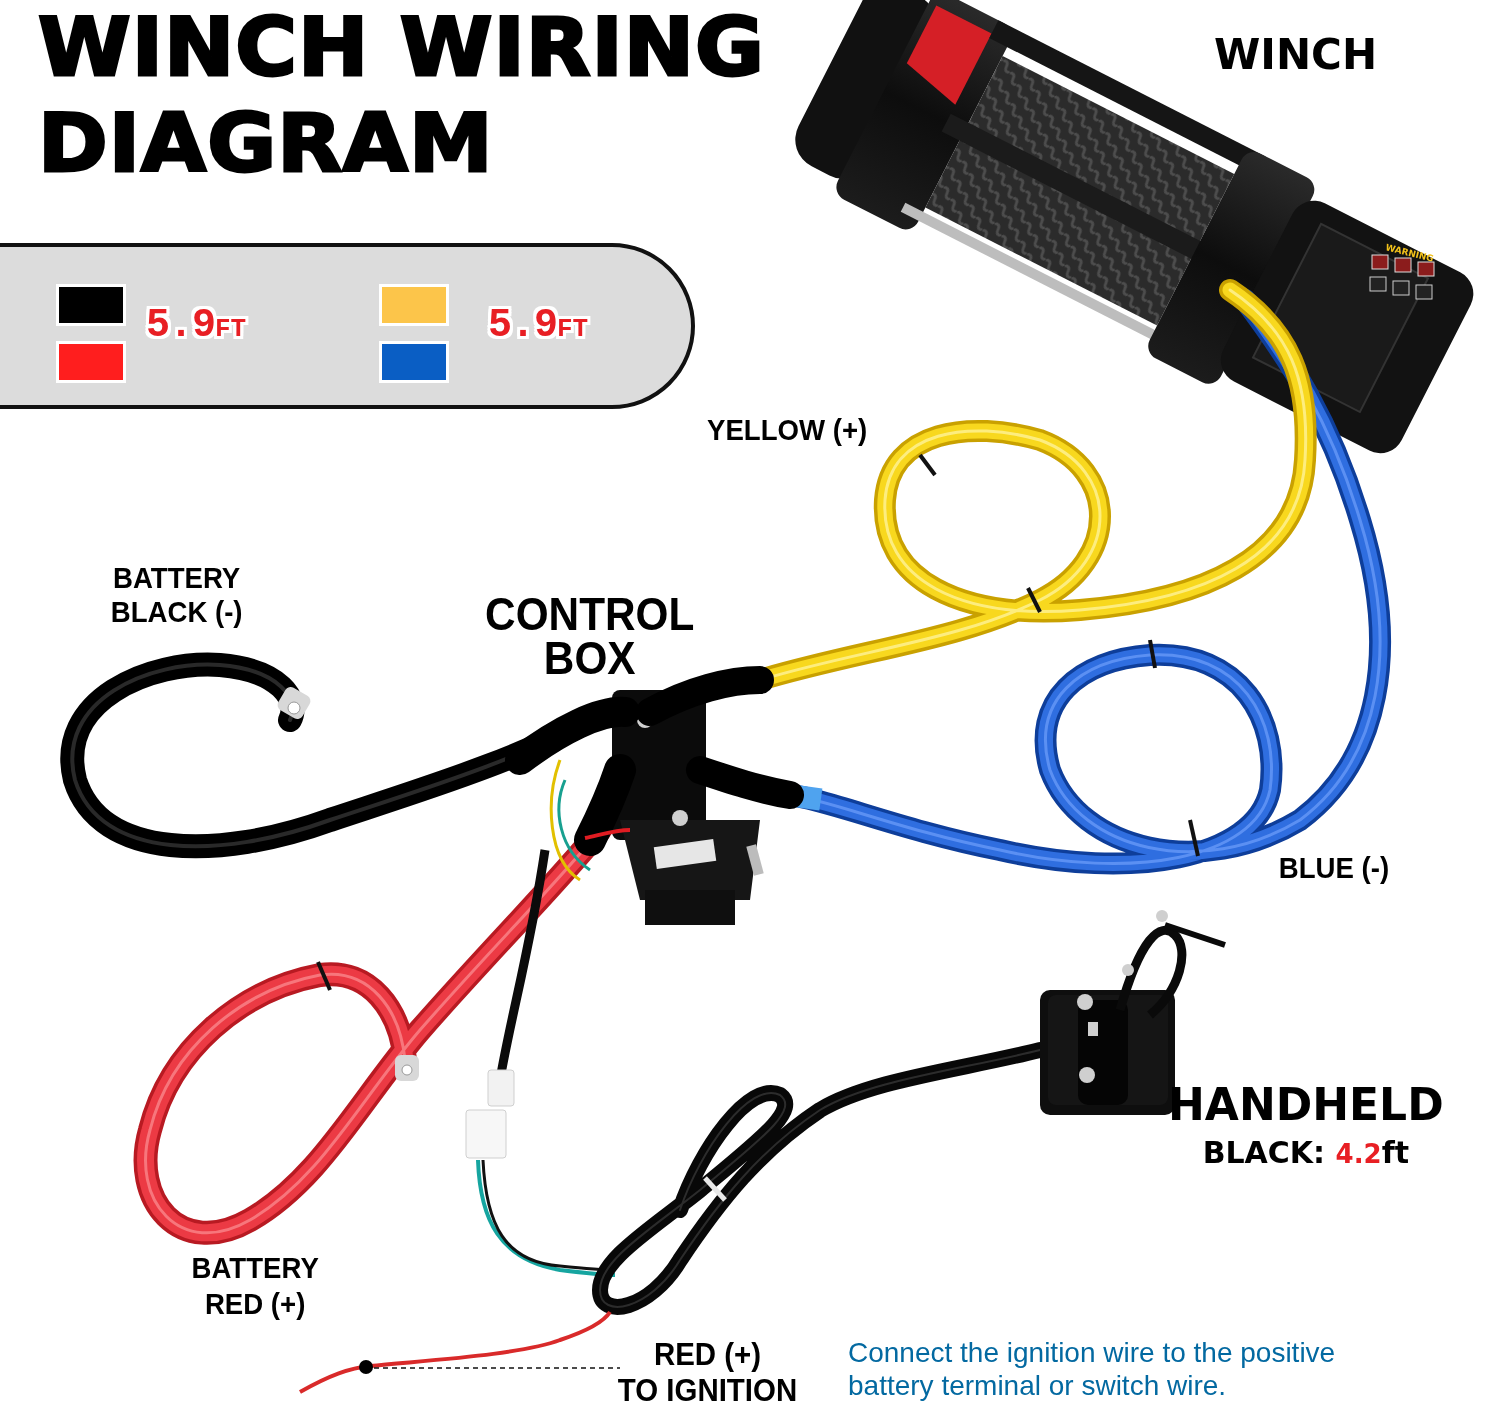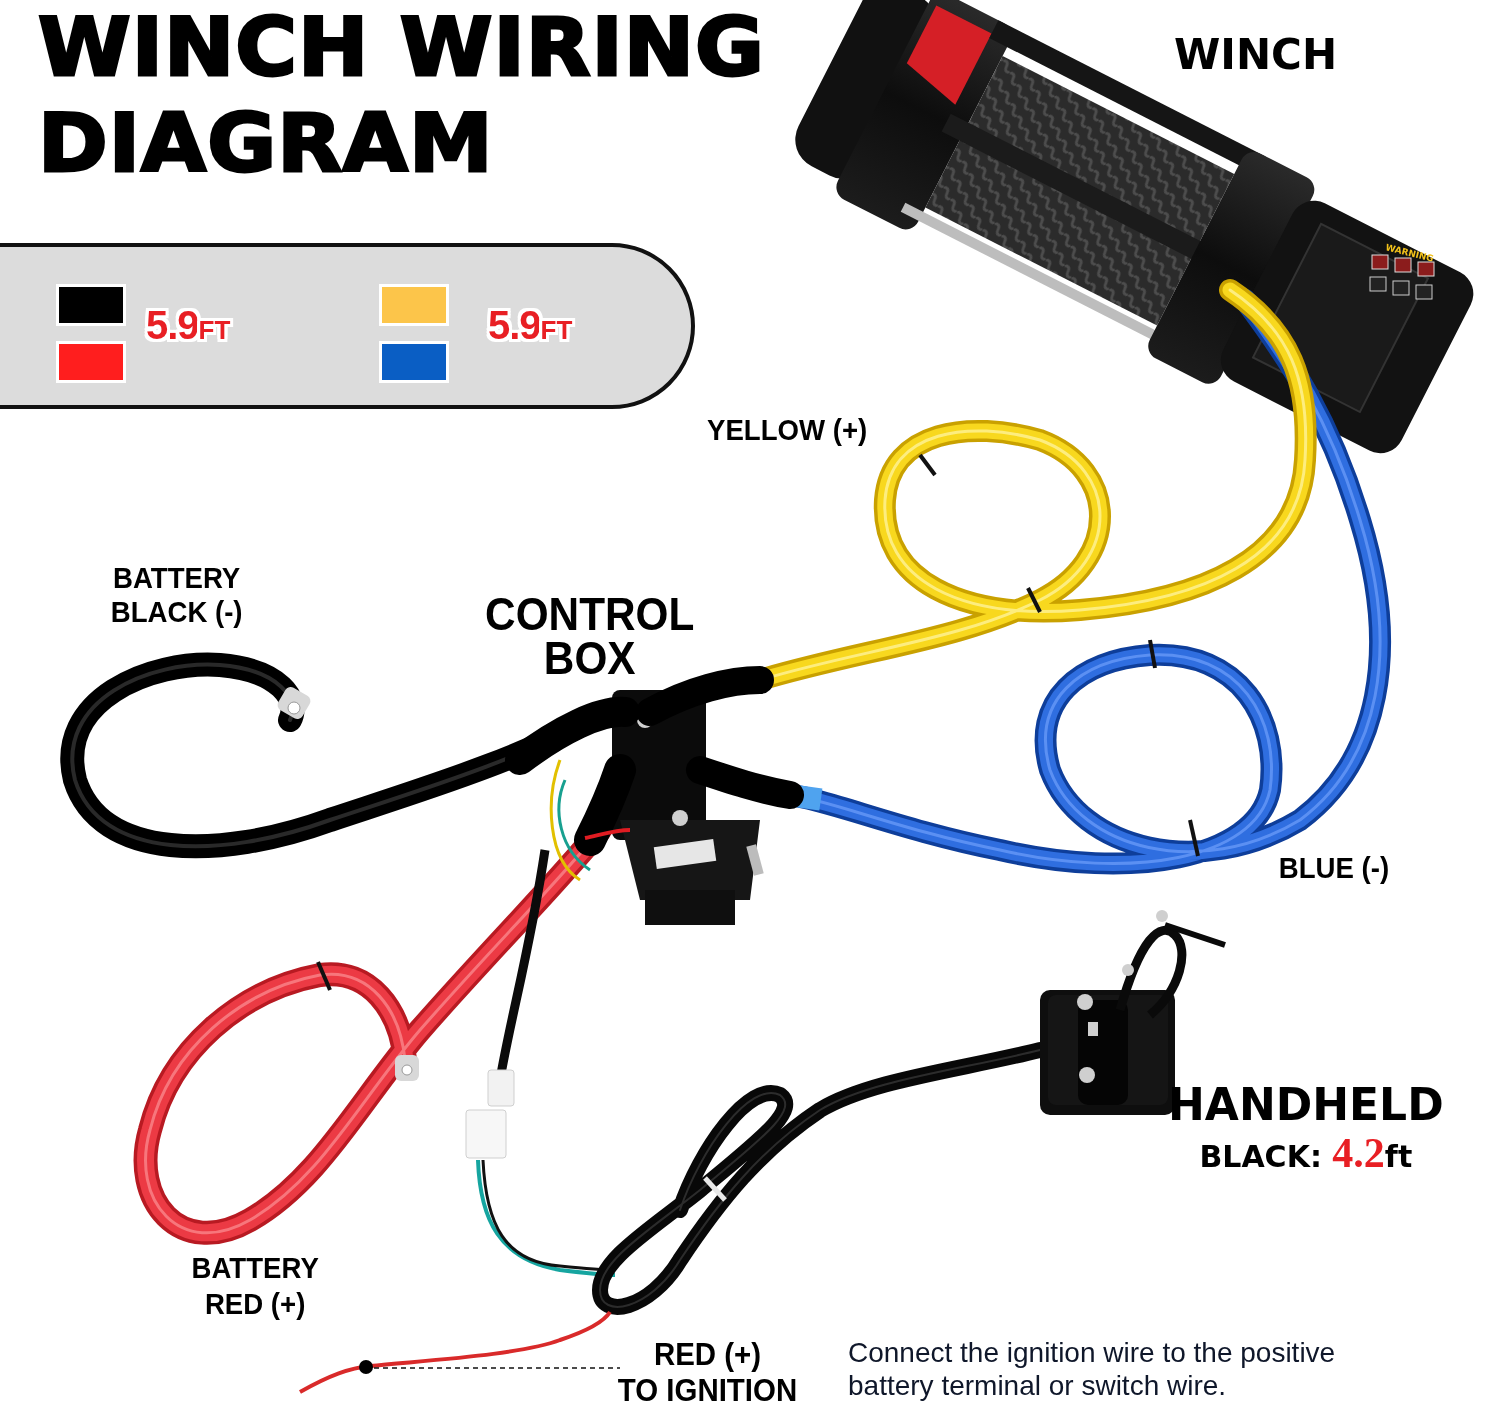--- a/index.html
+++ b/index.html
@@ -5,30 +5,30 @@
   html, body { margin: 0; padding: 0; background: #ffffff; }
   body { width: 1500px; height: 1407px; position: relative; overflow: hidden;
          font-family: "Liberation Sans", "DejaVu Sans", sans-serif; }
   .abs { position: absolute; }
   .title { left: 38px; top: 0px; font-family: "DejaVu Sans", sans-serif; font-weight: 900;
            font-size: 80px; line-height: 96px; color: #000; letter-spacing: 1px;
            -webkit-text-stroke: 3px #000; transform: scaleX(1.05); transform-origin: left top; }
   .legend { left: -40px; top: 243px; width: 735px; height: 166px; background: #dcdcdc;
             border: 4px solid #111; border-radius: 0 90px 90px 0; box-sizing: border-box; }
   .swatch { position: absolute; width: 70px; height: 42px; border: 3px solid #fff; box-sizing: border-box; }
-  .len { position: absolute; font-family: Liberation Sans, sans-serif; font-weight: 900; color: #e81f24;
+  .len { position: absolute; font-family: Liberation Mono, monospace; font-weight: 900; color: #e81f24;
          font-size: 40px; letter-spacing: -1px;
          text-shadow: -3px -3px 0 #fff, 3px -3px 0 #fff, -3px 3px 0 #fff, 3px 3px 0 #fff,
                       0 3px 0 #fff, 0 -3px 0 #fff, 3px 0 0 #fff, -3px 0 0 #fff; }
   .len small { font-size: 26px; letter-spacing: 0; }
   .lbl { position: absolute; font-family: "DejaVu Sans", sans-serif; font-weight: 900; color: #000;
          text-align: center; white-space: nowrap; }
   .lbl-cond { font-family: "Liberation Sans", sans-serif; font-weight: 700; transform: scaleX(0.92); }
   .note { position: absolute; left: 848px; top: 1336px; font-family: "Liberation Sans", sans-serif;
-          font-size: 28px; line-height: 33px; color: #0f172a; }
+          font-size: 28px; line-height: 33px; color: #0369a1; }
   svg { position: absolute; left: 0; top: 0; }
 </style>
 </head>
 <body>
 
 <div class="abs title">
   <div>WINCH WIRING</div>
   <div>DIAGRAM</div>
 </div>
 
@@ -197,21 +197,21 @@
     <path d="M1165 925 L1225 945" stroke="#0a0a0a" stroke-width="6"></path>
     <circle cx="1162" cy="916" r="6" fill="#cfcfcf"></circle>
     <circle cx="1128" cy="970" r="6" fill="#cfcfcf"></circle>
   </g>
 
   <path d="M300 1392 C330 1375 350 1368 370 1366 C430 1360 520 1355 560 1340 C590 1330 605 1320 610 1312" stroke="#d92a2a" stroke-width="4" fill="none"></path>
   <circle cx="366" cy="1367" r="7" fill="#000"></circle>
   <line x1="374" y1="1368" x2="620" y2="1368" stroke="#111" stroke-width="1.5" stroke-dasharray="5 4"></line>
 </svg>
 
-<div class="lbl" style="left:1174px;top:30px;font-size:42px;line-height:50px;">WINCH</div>
+<div class="lbl" style="left:1214px;top:30px;font-size:42px;line-height:50px;">WINCH</div>
 
 <div class="lbl lbl-cond" style="left:700px;top:412px;font-size:30px;line-height:36px;">YELLOW (+)</div>
 
 <div class="lbl lbl-cond" style="left:1274px;top:850px;font-size:30px;line-height:36px;">BLUE (-)</div>
 
 <div class="lbl lbl-cond" style="left:105px;top:561px;font-size:30px;line-height:34px;">
   <div>BATTERY</div>
   <div>BLACK (-)</div>
 </div>
 
@@ -222,21 +222,21 @@
 
 <div class="lbl lbl-cond" style="left:186px;top:1250px;font-size:30px;line-height:36px;">
   <div>BATTERY</div>
   <div>RED (+)</div>
 </div>
 
 <div class="lbl" style="left:1168px;top:1042px;font-size:44px;line-height:46px;margin-top:40px;">
   <div>HANDHELD</div>
   <div style="font-size:30px;line-height:42px;margin-top:4px;">
     <span>BLACK:</span>
-    <span style="color:#e81f24;font-size:42px;font-family:Liberation Serif, serif;">4.2</span><span>ft</span>
+    <span style="color:#e81f24;font-size:26px;">4.2</span><span>ft</span>
   </div>
 </div>
 
 <div class="lbl lbl-cond" style="left:610px;top:1336px;font-size:32px;line-height:36px;">
   <div>RED (+)</div>
   <div>TO IGNITION</div>
 </div>
 
 <div class="note">
   <div>Connect the ignition wire to the positive</div>

